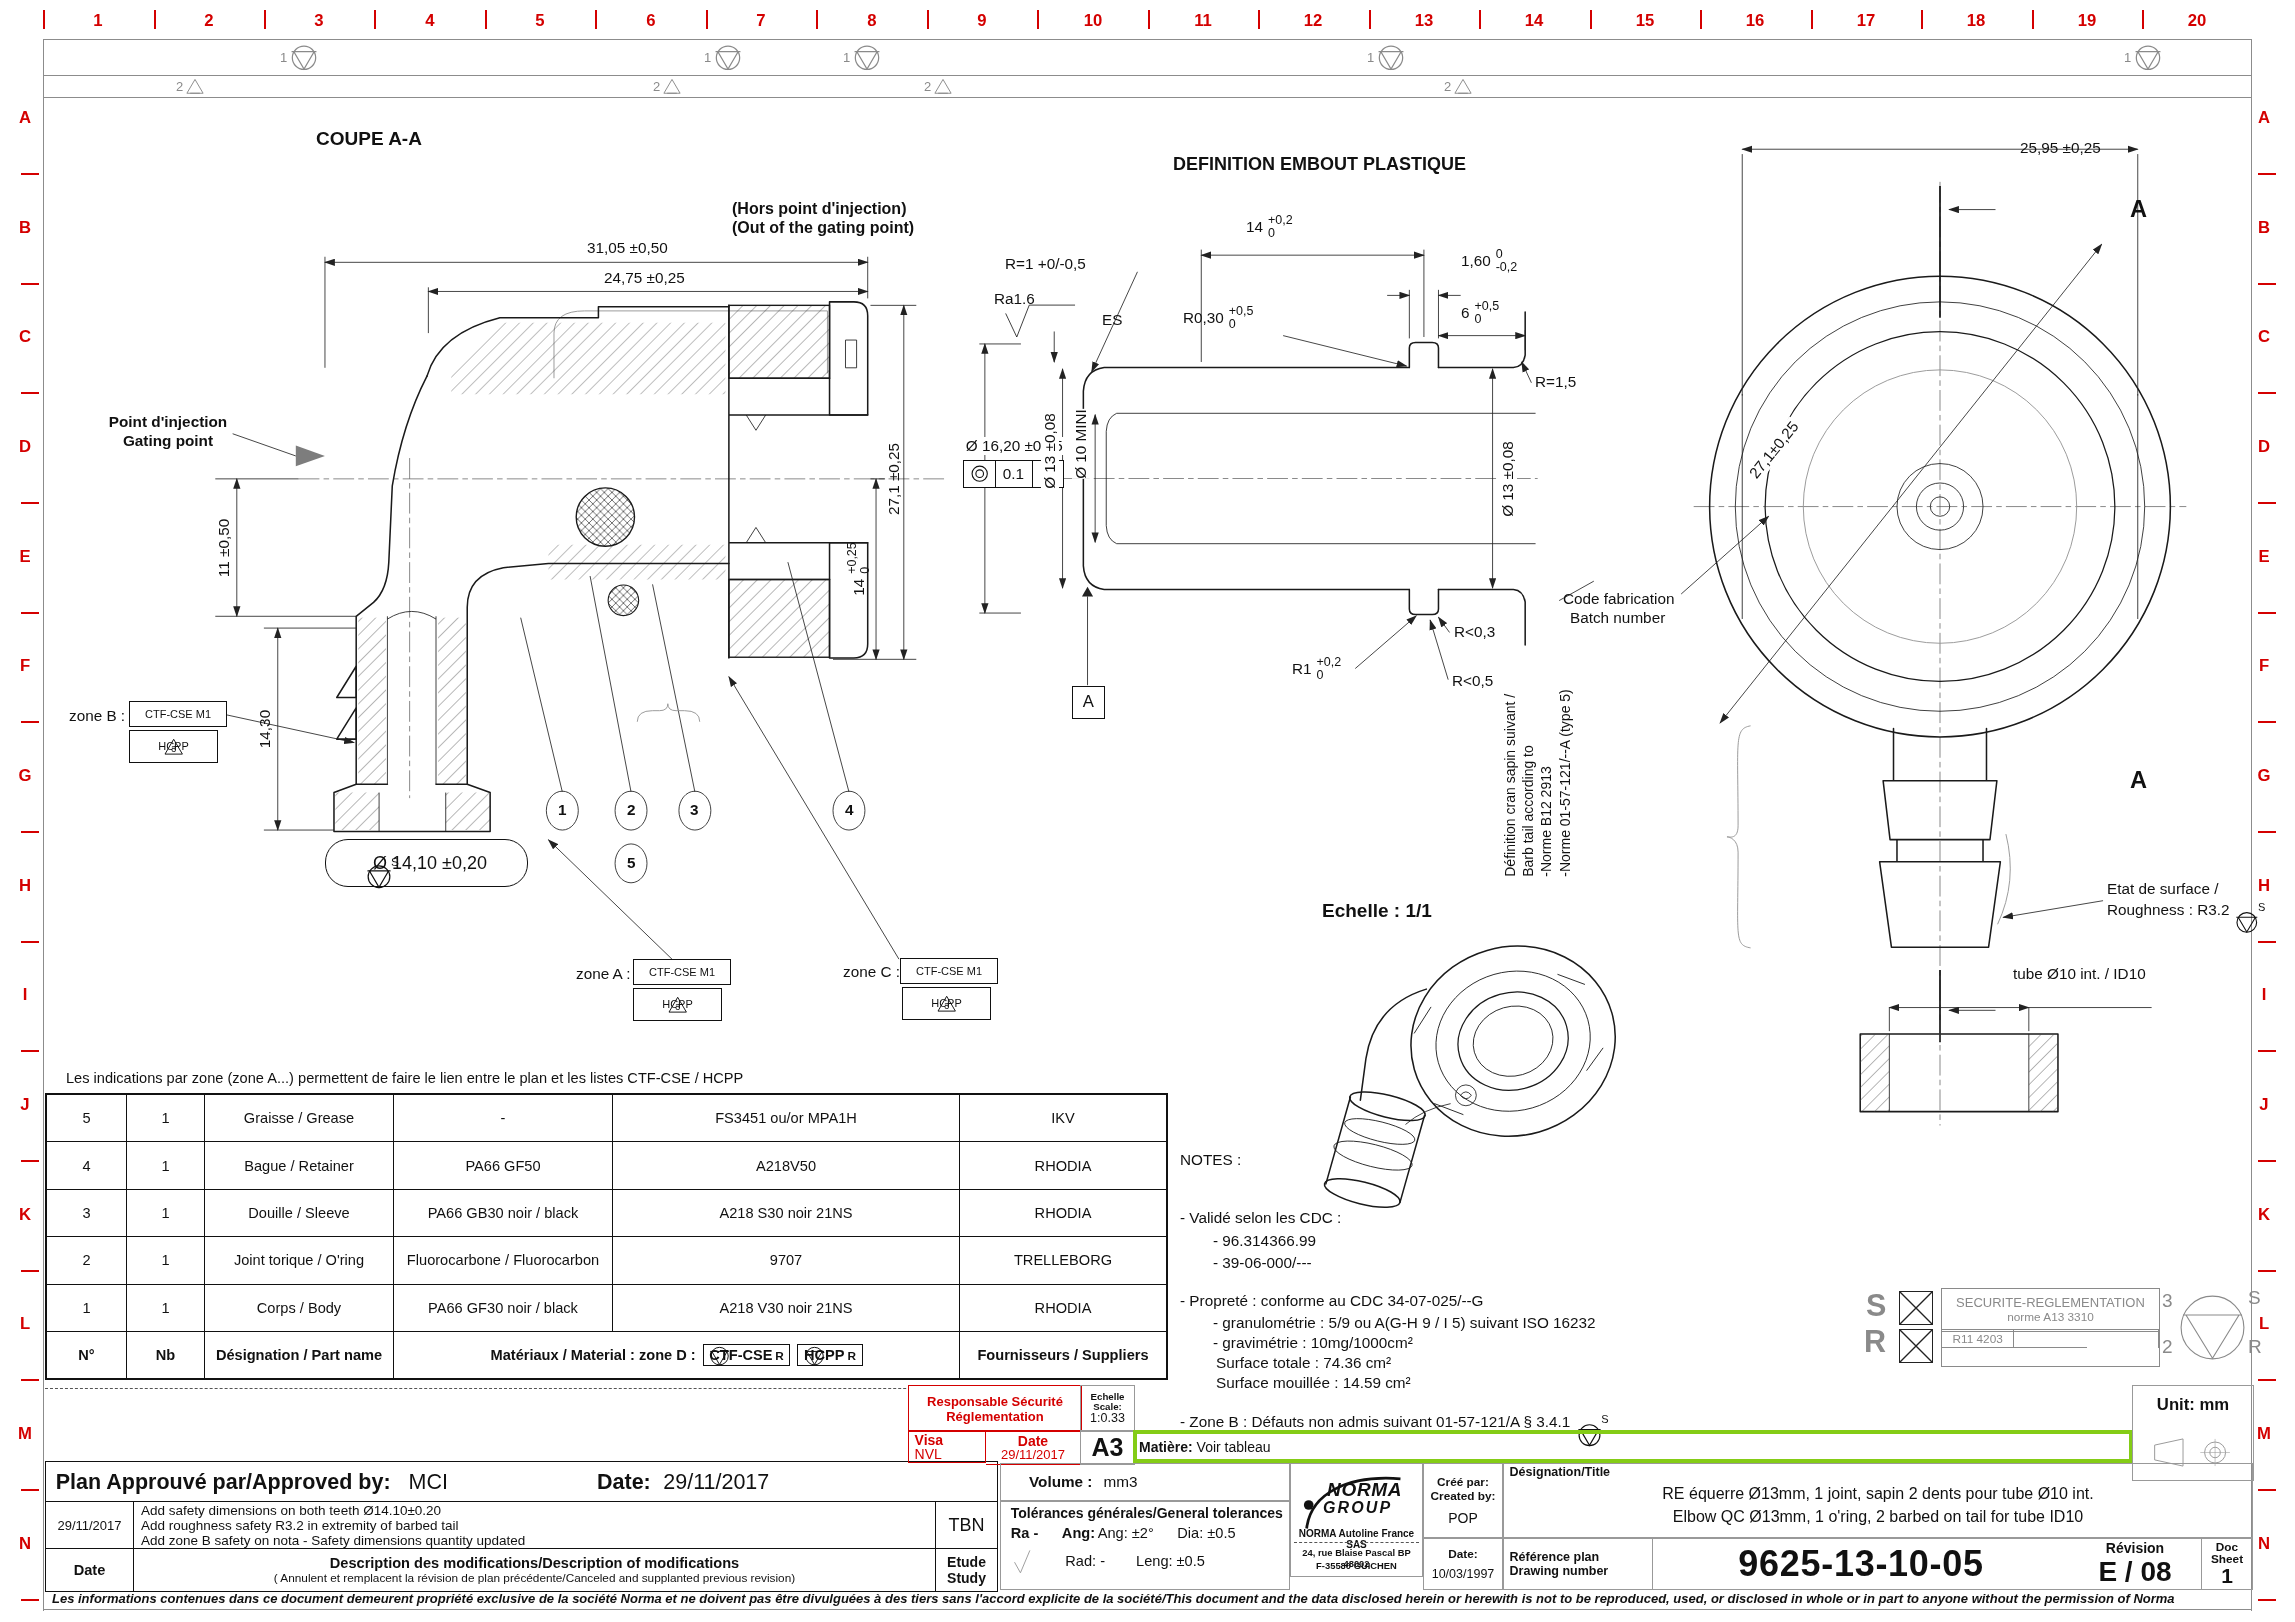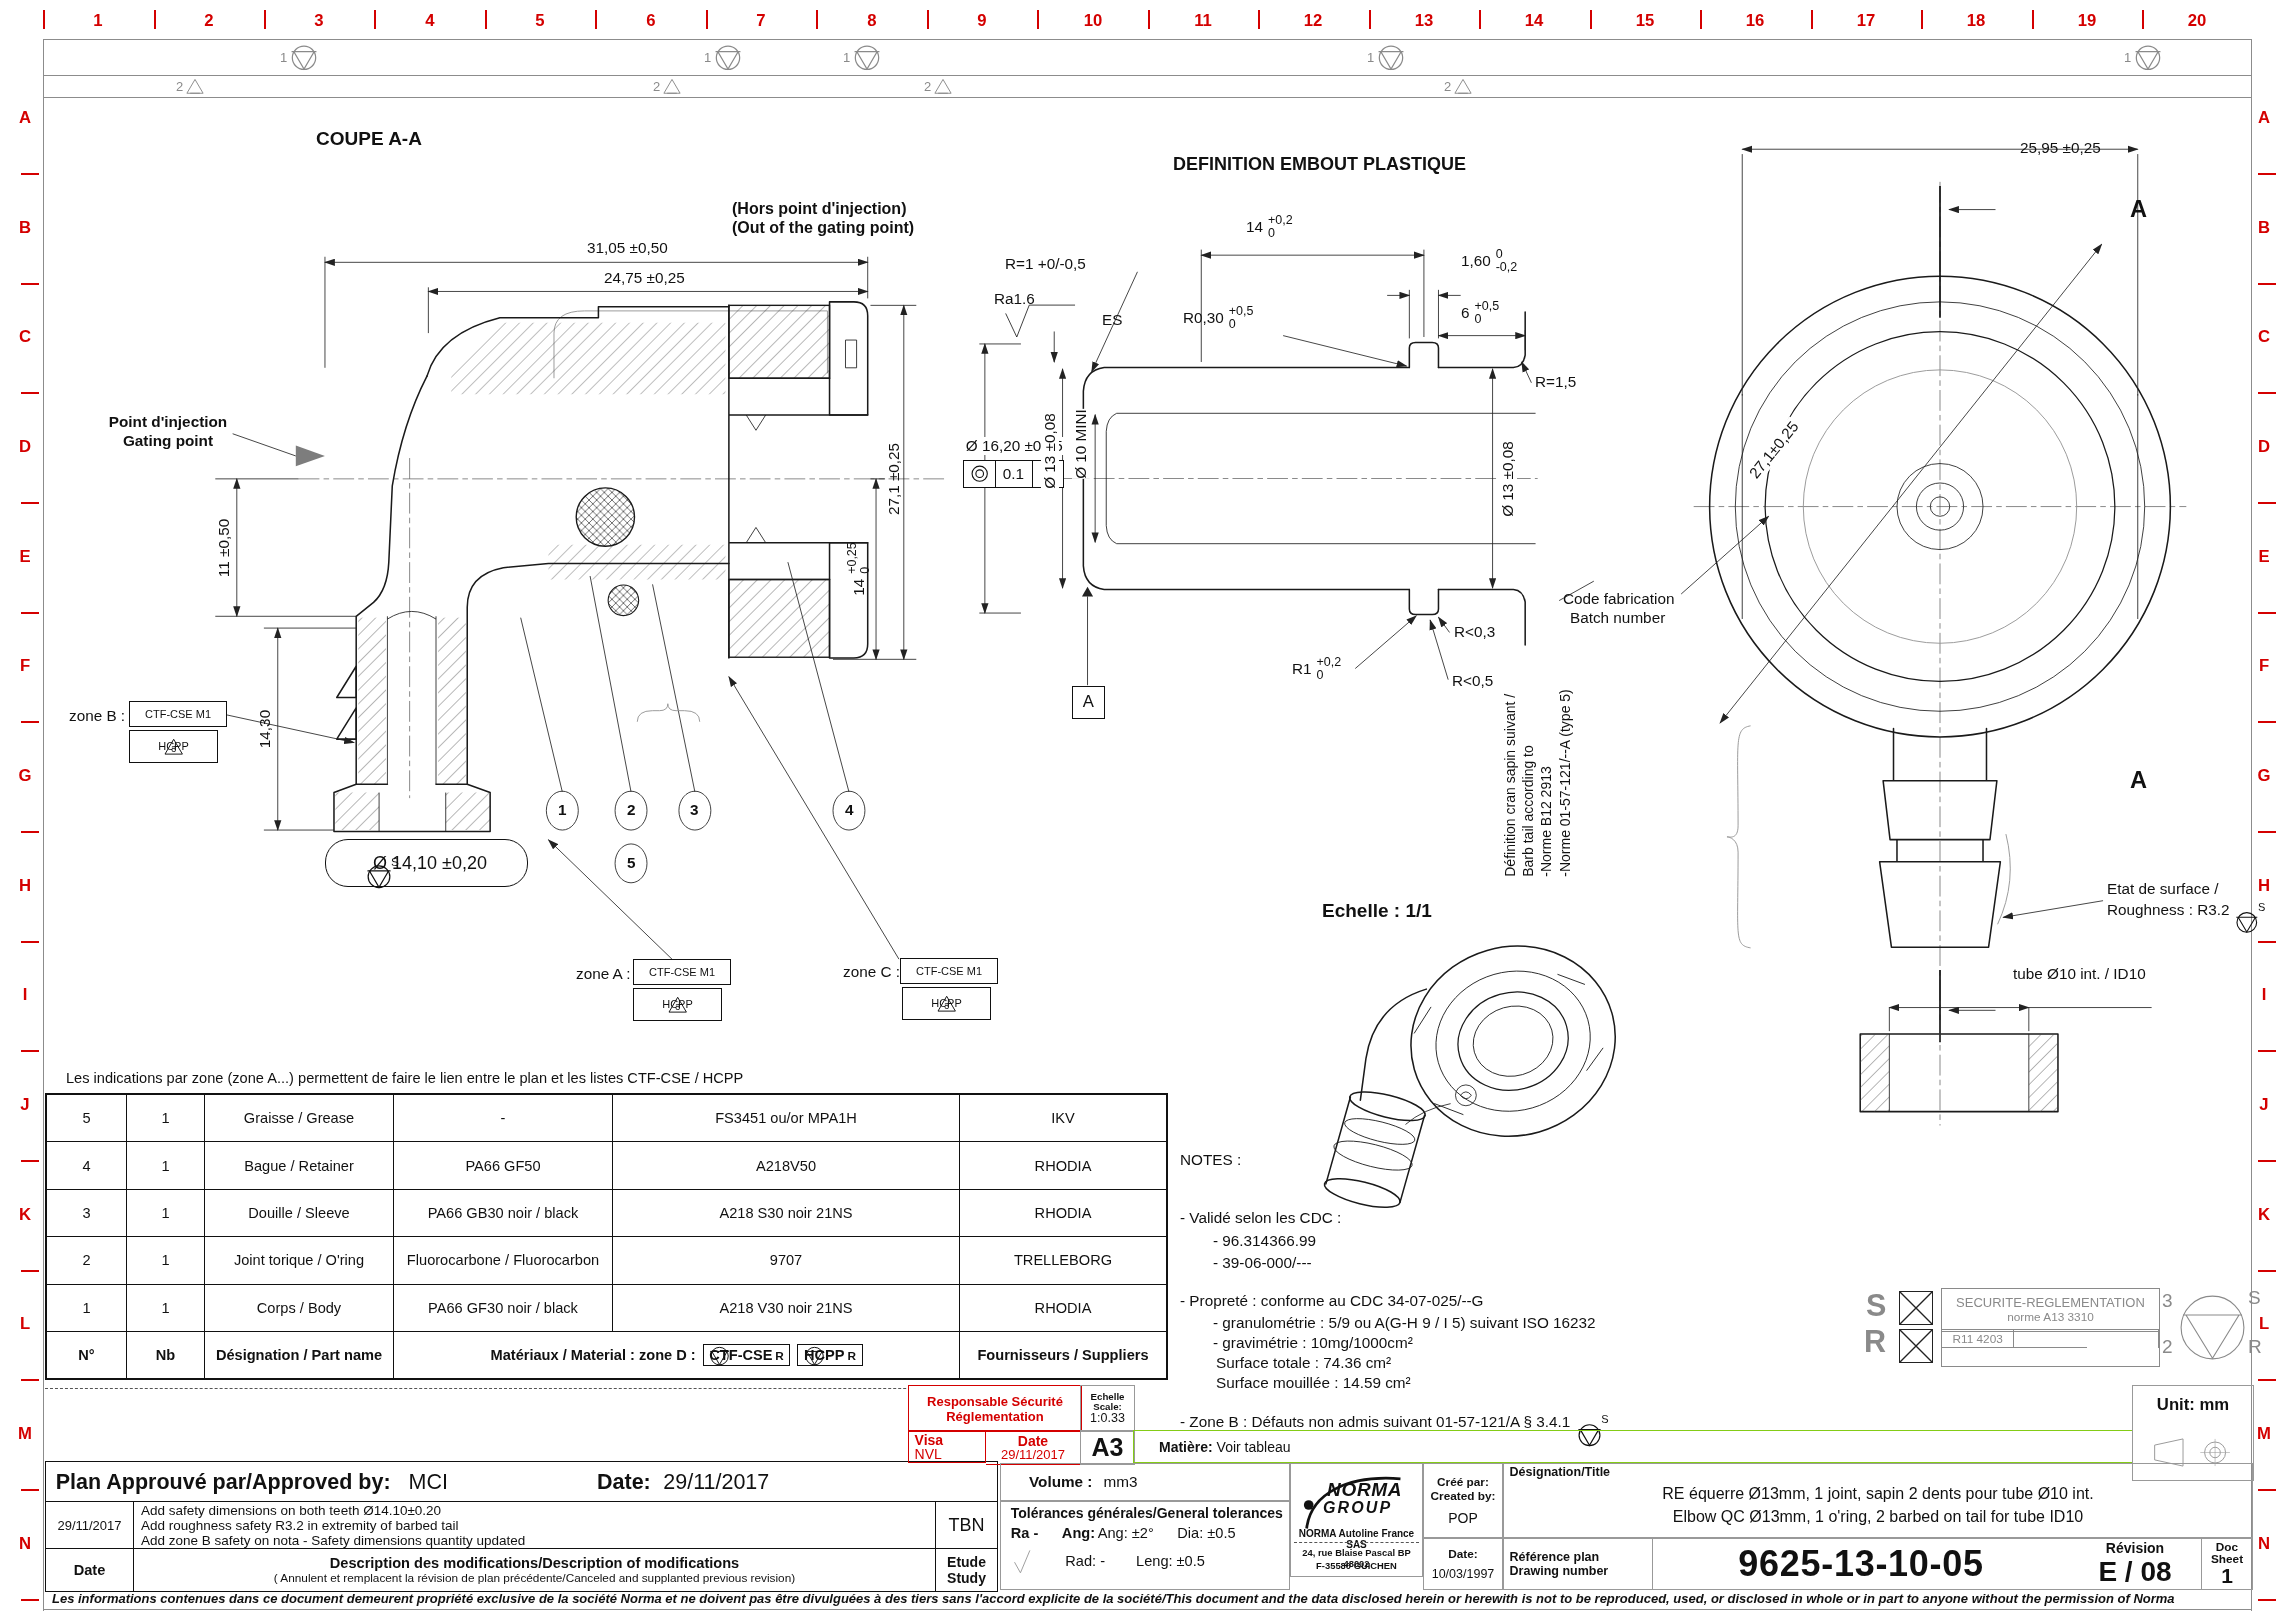--- a/index.html
+++ b/index.html
@@ -680,21 +680,21 @@
     <span class="red b" style="font-size:14px">Visa</span>
     <span class="red" style="font-size:14px">NVL</span>
   </div>
   <div style="position:absolute;left:986px;top:1430px;width:94px;height:33px;border:1.7px solid #d40000;border-left:none;display:flex;flex-direction:column;align-items:center;justify-content:center;line-height:1">
     <span class="red b" style="font-size:14px">Date</span>
     <span class="red" style="font-size:13px">29/11/2017</span>
   </div>
   <div style="position:absolute;left:1080px;top:1430px;width:53px;height:33px;border:1px solid #999;display:flex;align-items:center;justify-content:center">
     <span class="b" style="font-size:25px">A3</span>
   </div>
-  <div style="position:absolute;left:1133px;top:1430px;width:1000px;height:33px;border:1px solid #84cc16;display:flex;flex-direction:column;justify-content:center;padding-left:25px;box-sizing:border-box">
+  <div style="position:absolute;left:1133px;top:1430px;width:1000px;height:33px;border:4px solid #84cc16;display:flex;flex-direction:column;justify-content:center;padding-left:2px;box-sizing:border-box">
     <div style="font-size:14px"><span class="b">Matière:</span> <span>Voir tableau</span></div>
   </div>
 
   <div style="position:absolute;left:2132px;top:1385px;width:120px;height:94px;border:1px solid #999;display:flex;flex-direction:column;align-items:center;justify-content:space-around">
     <span class="b" style="font-size:16.7px">Unit: mm</span>
     <svg width="97" height="37" viewBox="0 0 150 60" style="position:static">
       <path d="M12 18 L58 8 V52 L12 42 Z" fill="none" stroke="#999" stroke-width="1.6"></path>
       <circle cx="110" cy="30" r="17" fill="none" stroke="#999" stroke-width="1.6"></circle>
       <circle cx="110" cy="30" r="8.5" fill="none" stroke="#999" stroke-width="1.6"></circle>
       <path d="M86 30 H134 M110 8 V52" stroke="#999" stroke-width="0.9"></path>

